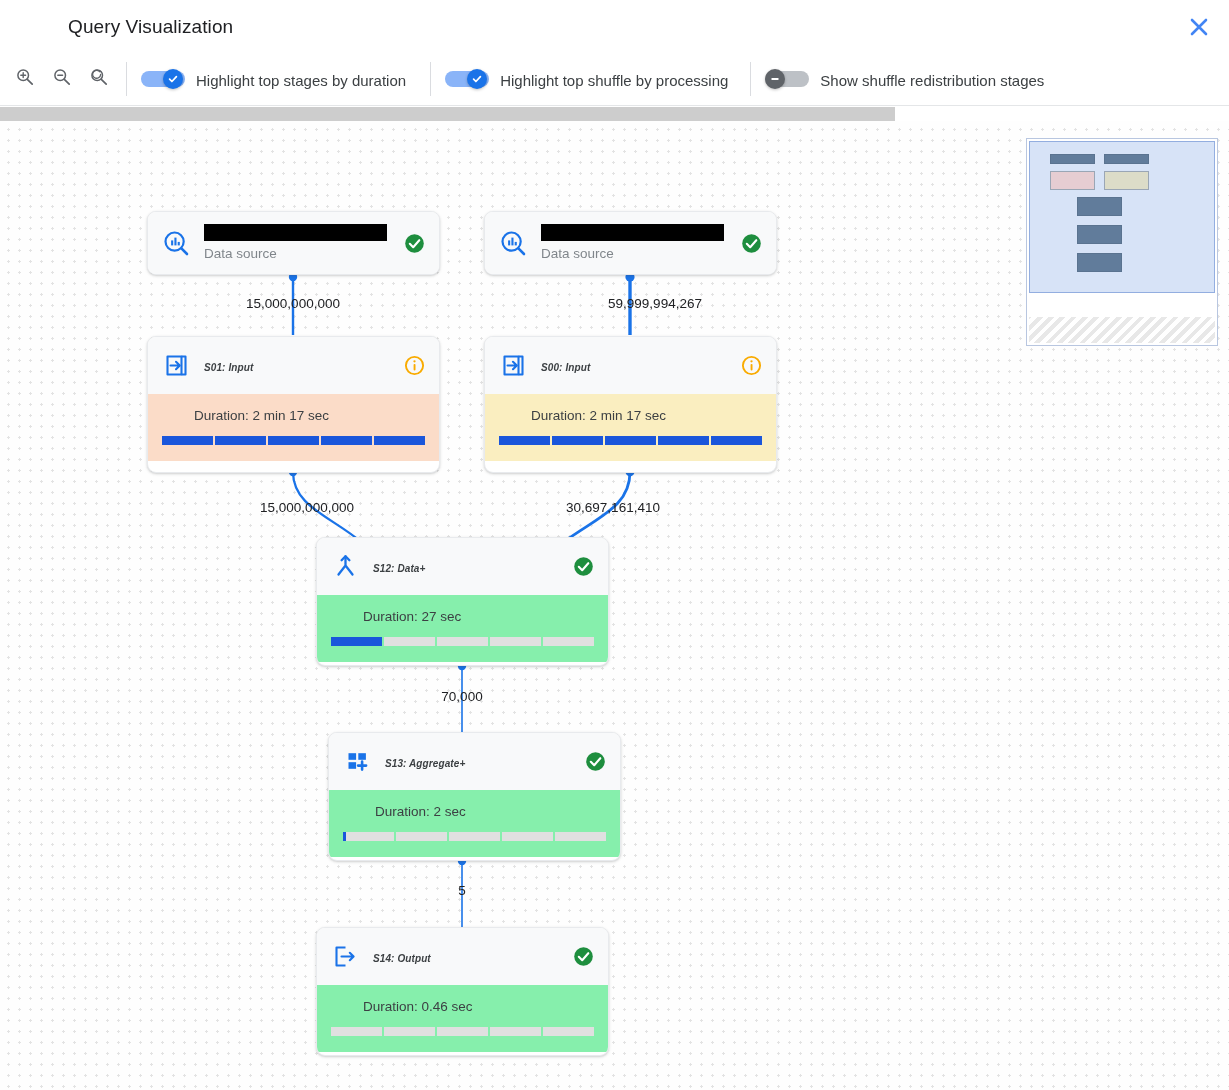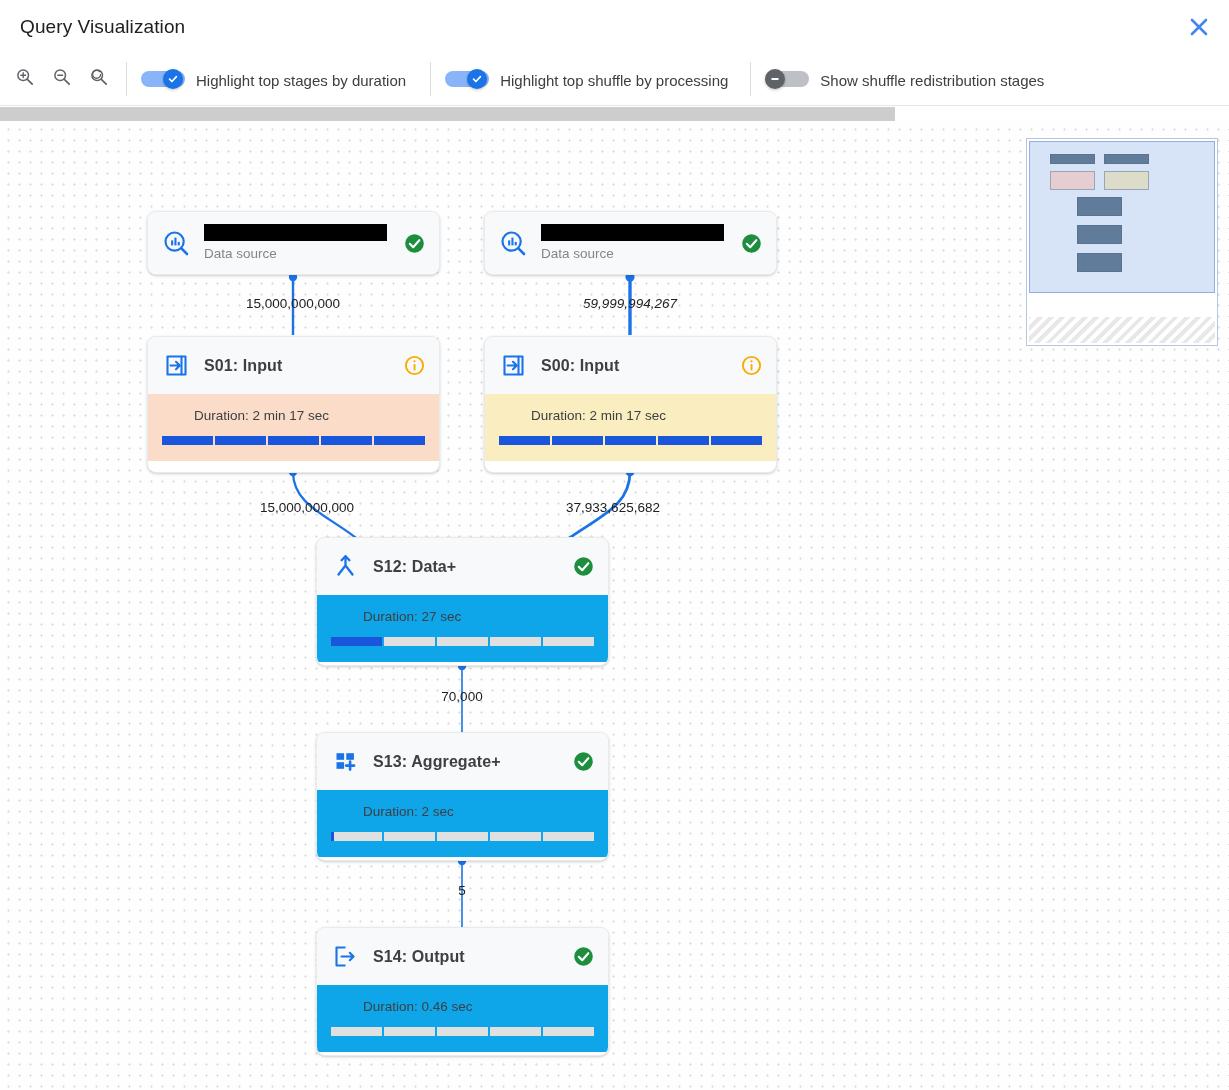--- a/index.html
+++ b/index.html
@@ -15,20 +15,21 @@
 
   
   .header {
     position: absolute;
     top: 0; left: 0;
     width: 1229px;
     height: 53px;
     background: #ffffff;
     display: flex;
     align-items: center;
+    padding-left: 48px;
   }
   .header-title {
     margin-left: 20px;
     font-size: 19px;
     color: #202124;
     letter-spacing: 0.1px;
   }
   .close-btn {
     position: absolute;
     right: 10px;
@@ -185,36 +186,37 @@
     width: 183px;
     height: 17px;
     background: #000000;
     margin-bottom: 3px;
   }
   .ds-sub {
     font-size: 13.5px;
     color: #80868b;
   }
   .node-title {
-    font-size: 16px;
+    font-size: 10px;
     font-weight: bold;
     color: #3c4043;
     letter-spacing: 0.1px;
+    font-style: italic;
   }
   .node-status {
     width: 22px; height: 22px;
     flex: none;
     margin-left: 8px;
     display: flex; align-items: center; justify-content: center;
   }
   .node-status svg { display: block; }
 
   .node-body {
     padding: 14px 14px 16px 14px;
-    background: #0ea5e9;
+    background: #86efac;
   }
   .node-body.peach { background: #fbdcc8; }
   .node-body.yellow { background: #faeec0; }
 
   .dur-text {
     font-size: 13.5px;
     font-weight: normal;
     color: #3c4043;
     margin-bottom: 13px;
     margin-left: 32px;
@@ -397,23 +399,23 @@
     <circle cx="630" cy="351" r="4.4" fill="#1a73e8"></circle>
 
     <line x1="462" y1="545" x2="462" y2="618" stroke="#1a73e8" stroke-width="1.6"></line>
     <circle cx="462" cy="545" r="4.2" fill="#1a73e8"></circle>
 
     <line x1="462" y1="740" x2="462" y2="813" stroke="#1a73e8" stroke-width="1.6"></line>
     <circle cx="462" cy="740" r="4.2" fill="#1a73e8"></circle>
   </svg>
 
   <div class="edge-label" style="left:293px; top:175px;">15,000,000,000</div>
-  <div class="edge-label" style="left:630px; top:175px;font-style:italic;">59,999,994,267</div>
+  <div class="edge-label" style="left:655px; top:175px;">59,999,994,267</div>
   <div class="edge-label" style="left:307px; top:379px;">15,000,000,000</div>
-  <div class="edge-label" style="left:613px; top:379px;">37,933,625,682</div>
+  <div class="edge-label" style="left:613px; top:379px;">30,697,161,410</div>
   <div class="edge-label" style="left:462px; top:568px;">70,000</div>
   <div class="edge-label" style="left:462px; top:762px;">5</div>
 
   <div class="node datasource" style="left:147px; top:90px; width:293px; height:64px;">
     <div class="node-head">
       <span class="node-icon">
         <svg width="27" height="27" viewBox="0 0 27 27">
           <circle cx="11.6" cy="11.6" r="9.1" fill="none" stroke="#1a73e8" stroke-width="2.2"></circle>
           <rect x="8.1" y="10.4" width="2.1" height="5" fill="#1a73e8"></rect>
           <rect x="11.4" y="7.6" width="2.1" height="7.8" fill="#1a73e8"></rect>
@@ -575,21 +577,21 @@
         <span class="bar-seg">
             <span class="fill" style="width:0%"></span>
           </span>
         <span class="bar-seg">
             <span class="fill" style="width:0%"></span>
           </span>
       </div>
     </div>
   </div>
 
-  <div class="node stage" style="left:316px; top:611px; width:293px; height:129px;">
+  <div class="node stage" style="left:328px; top:611px; width:293px; height:129px;">
     <div class="node-head">
       <span class="node-icon">
         <svg width="27" height="27" viewBox="0 0 27 27">
           <rect x="4.5" y="5.2" width="7.6" height="6.6" fill="#1a73e8"></rect>
           <rect x="14.3" y="5.2" width="7.6" height="6.6" fill="#1a73e8"></rect>
           <rect x="4.5" y="14.2" width="7.6" height="6.6" fill="#1a73e8"></rect>
           <path d="M18.1 13.6 V21.6 M14.1 17.6 H22.1" stroke="#1a73e8" stroke-width="2.6" stroke-linecap="round"></path>
         </svg>
       </span>
       <span class="node-titles">

